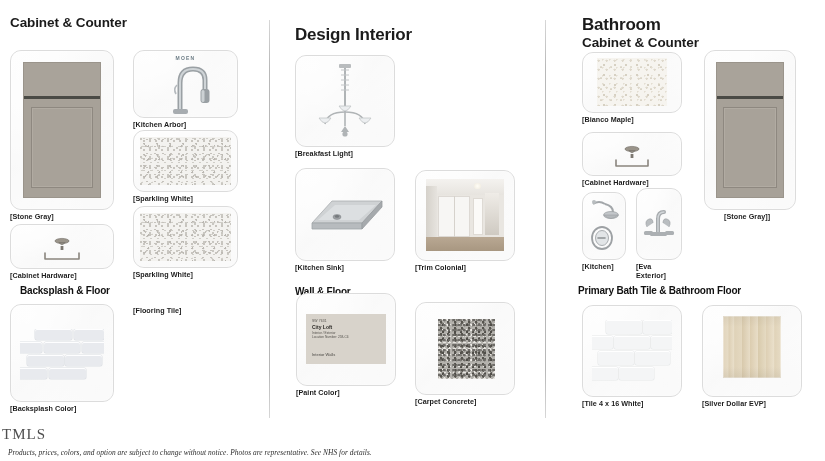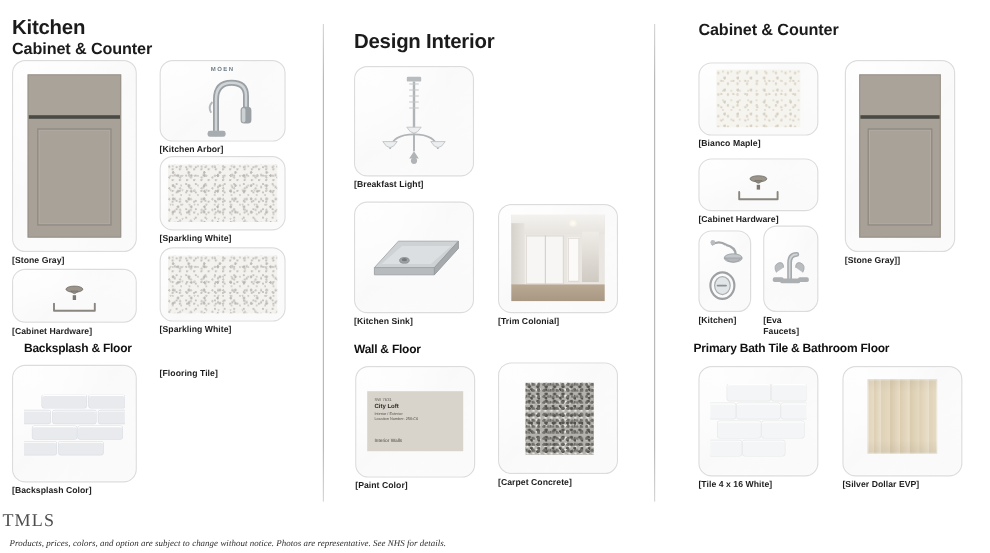--- a/index.html
+++ b/index.html
@@ -200,21 +200,20 @@
 <body>
 
 <div class="page">
 
   <div class="vdiv d1"></div>
   <div class="vdiv d2"></div>
 
   <div class="col col-kitchen">
 
     <div class="block" style="left:4px; top:14px;">
-      <div class="h1">Kitchen</div>
       <div class="h2">Cabinet &amp; Counter</div>
     </div>
 
     <div class="block" style="left:4px; top:50px;">
       <div class="card" style="width:104px; height:160px;">
         <div class="door">
           <div class="top-panel"></div>
           <div class="inner"></div>
         </div>
       </div>
@@ -343,21 +342,21 @@
           <div class="floor"></div>
         </div>
       </div>
       <div class="caption">[Trim Colonial]</div>
     </div>
 
     <div class="block" style="left:4px; top:286px;">
       <div class="h-sec">Wall &amp; Floor</div>
     </div>
 
-    <div class="block" style="left:5px; top:305px;">
+    <div class="block" style="left:5px; top:293px;">
       <div class="card" style="width:100px; height:93px;">
         <div class="chip" style="left:9px;top:20px;right:9px;height:50px;">
           <div class="code">SW 7631</div>
           <div class="nm">City Loft</div>
           <div class="m1">Interior / Exterior</div>
           <div class="m2">Location Number: 258-C6</div>
           <div class="use">Interior Walls</div>
         </div>
       </div>
       <div class="caption">[Paint Color]</div>
@@ -367,20 +366,21 @@
       <div class="card" style="width:100px; height:93px;">
         <div class="carpet" style="left:22px;top:16px;width:57px;height:60px;"></div>
       </div>
       <div class="caption">[Carpet Concrete]</div>
     </div>
   </div>
 
   <div class="col col-bath">
 
     <div class="block" style="left:4px; top:16px;">
+      <div class="h1">Bathroom</div>
       <div class="h2">Cabinet &amp; Counter</div>
     </div>
 
     <div class="block" style="left:4px; top:52px;">
       <div class="card" style="width:100px; height:61px;">
         <div class="quartz quartz-maple" style="left:14px;top:5px;right:14px;bottom:6px;"></div>
       </div>
       <div class="caption">[Bianco Maple]</div>
     </div>
 
@@ -423,32 +423,32 @@
           <path d="M20 30 L20 16 Q20 9 26 9" stroke="#d2d6d9" stroke-width="1.4" fill="none" stroke-linecap="round"></path>
           <rect x="12" y="29" width="17" height="4" rx="1.6" fill="#acb0b3"></rect>
           <path d="M9 24 q-3 -6 2 -8 q4 -1 4 4" fill="#b9bdc0" stroke="#9a9ea1" stroke-width=".6"></path>
           <path d="M31 24 q3 -6 -2 -8 q-4 -1 -4 4" fill="#b9bdc0" stroke="#9a9ea1" stroke-width=".6"></path>
           <rect x="6" y="28" width="9" height="4" rx="1.5" fill="#acb0b3"></rect>
           <rect x="27" y="28" width="9" height="4" rx="1.5" fill="#acb0b3"></rect>
         </svg>
       </div>
       <div class="caption">
         <span>[Eva</span><br>
-        <span>Faucets]</span>
+        <span>Exterior]</span>
       </div>
     </div>
 
     <div class="block" style="left:126px; top:50px;">
       <div class="card" style="width:92px; height:160px;">
         <div class="door">
           <div class="top-panel"></div>
           <div class="inner"></div>
         </div>
       </div>
-      <div class="caption" style="margin-left:0;">[Stone Gray]]</div>
+      <div class="caption" style="margin-left:20px;">[Stone Gray]]</div>
     </div>
 
     <div class="block" style="left:0px; top:285px;">
       <div class="h-sec">Primary Bath Tile  &amp; Bathroom Floor</div>
     </div>
 
     <div class="block" style="left:4px; top:305px;">
       <div class="card" style="width:100px; height:92px;">
         <div class="tiles white" style="left:9px;top:14px;right:9px;bottom:14px;">
           <div class="t" style="left:18%;top:0;width:44%;height:22%"></div>

